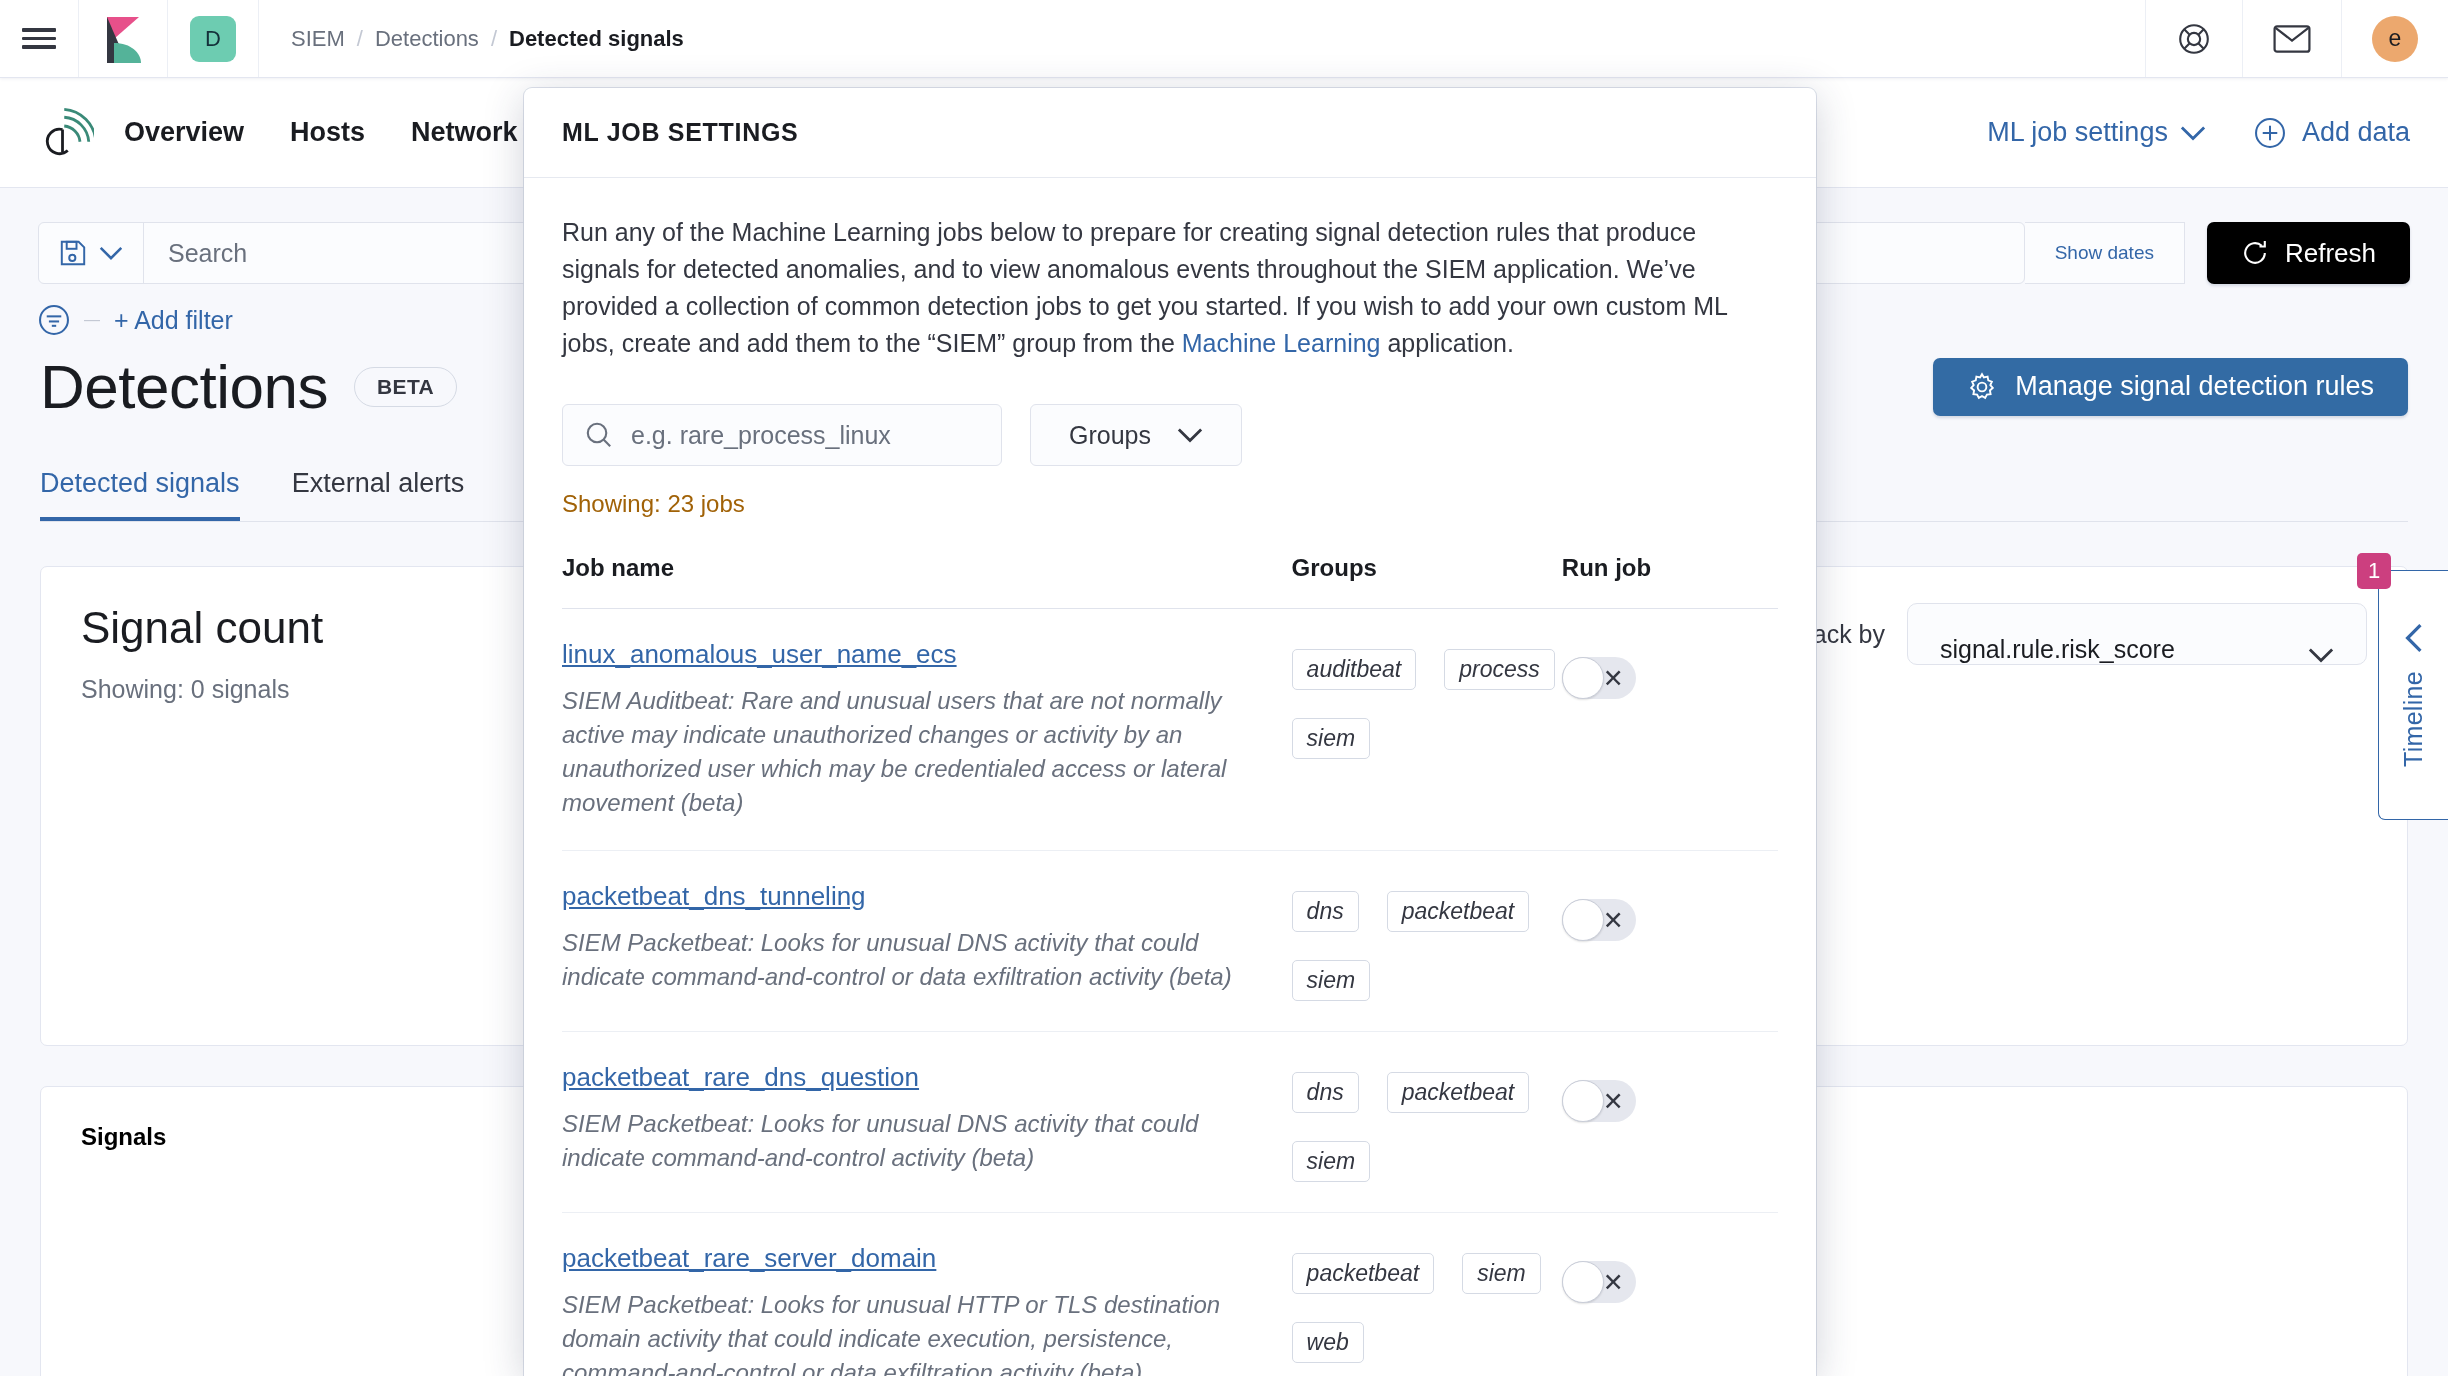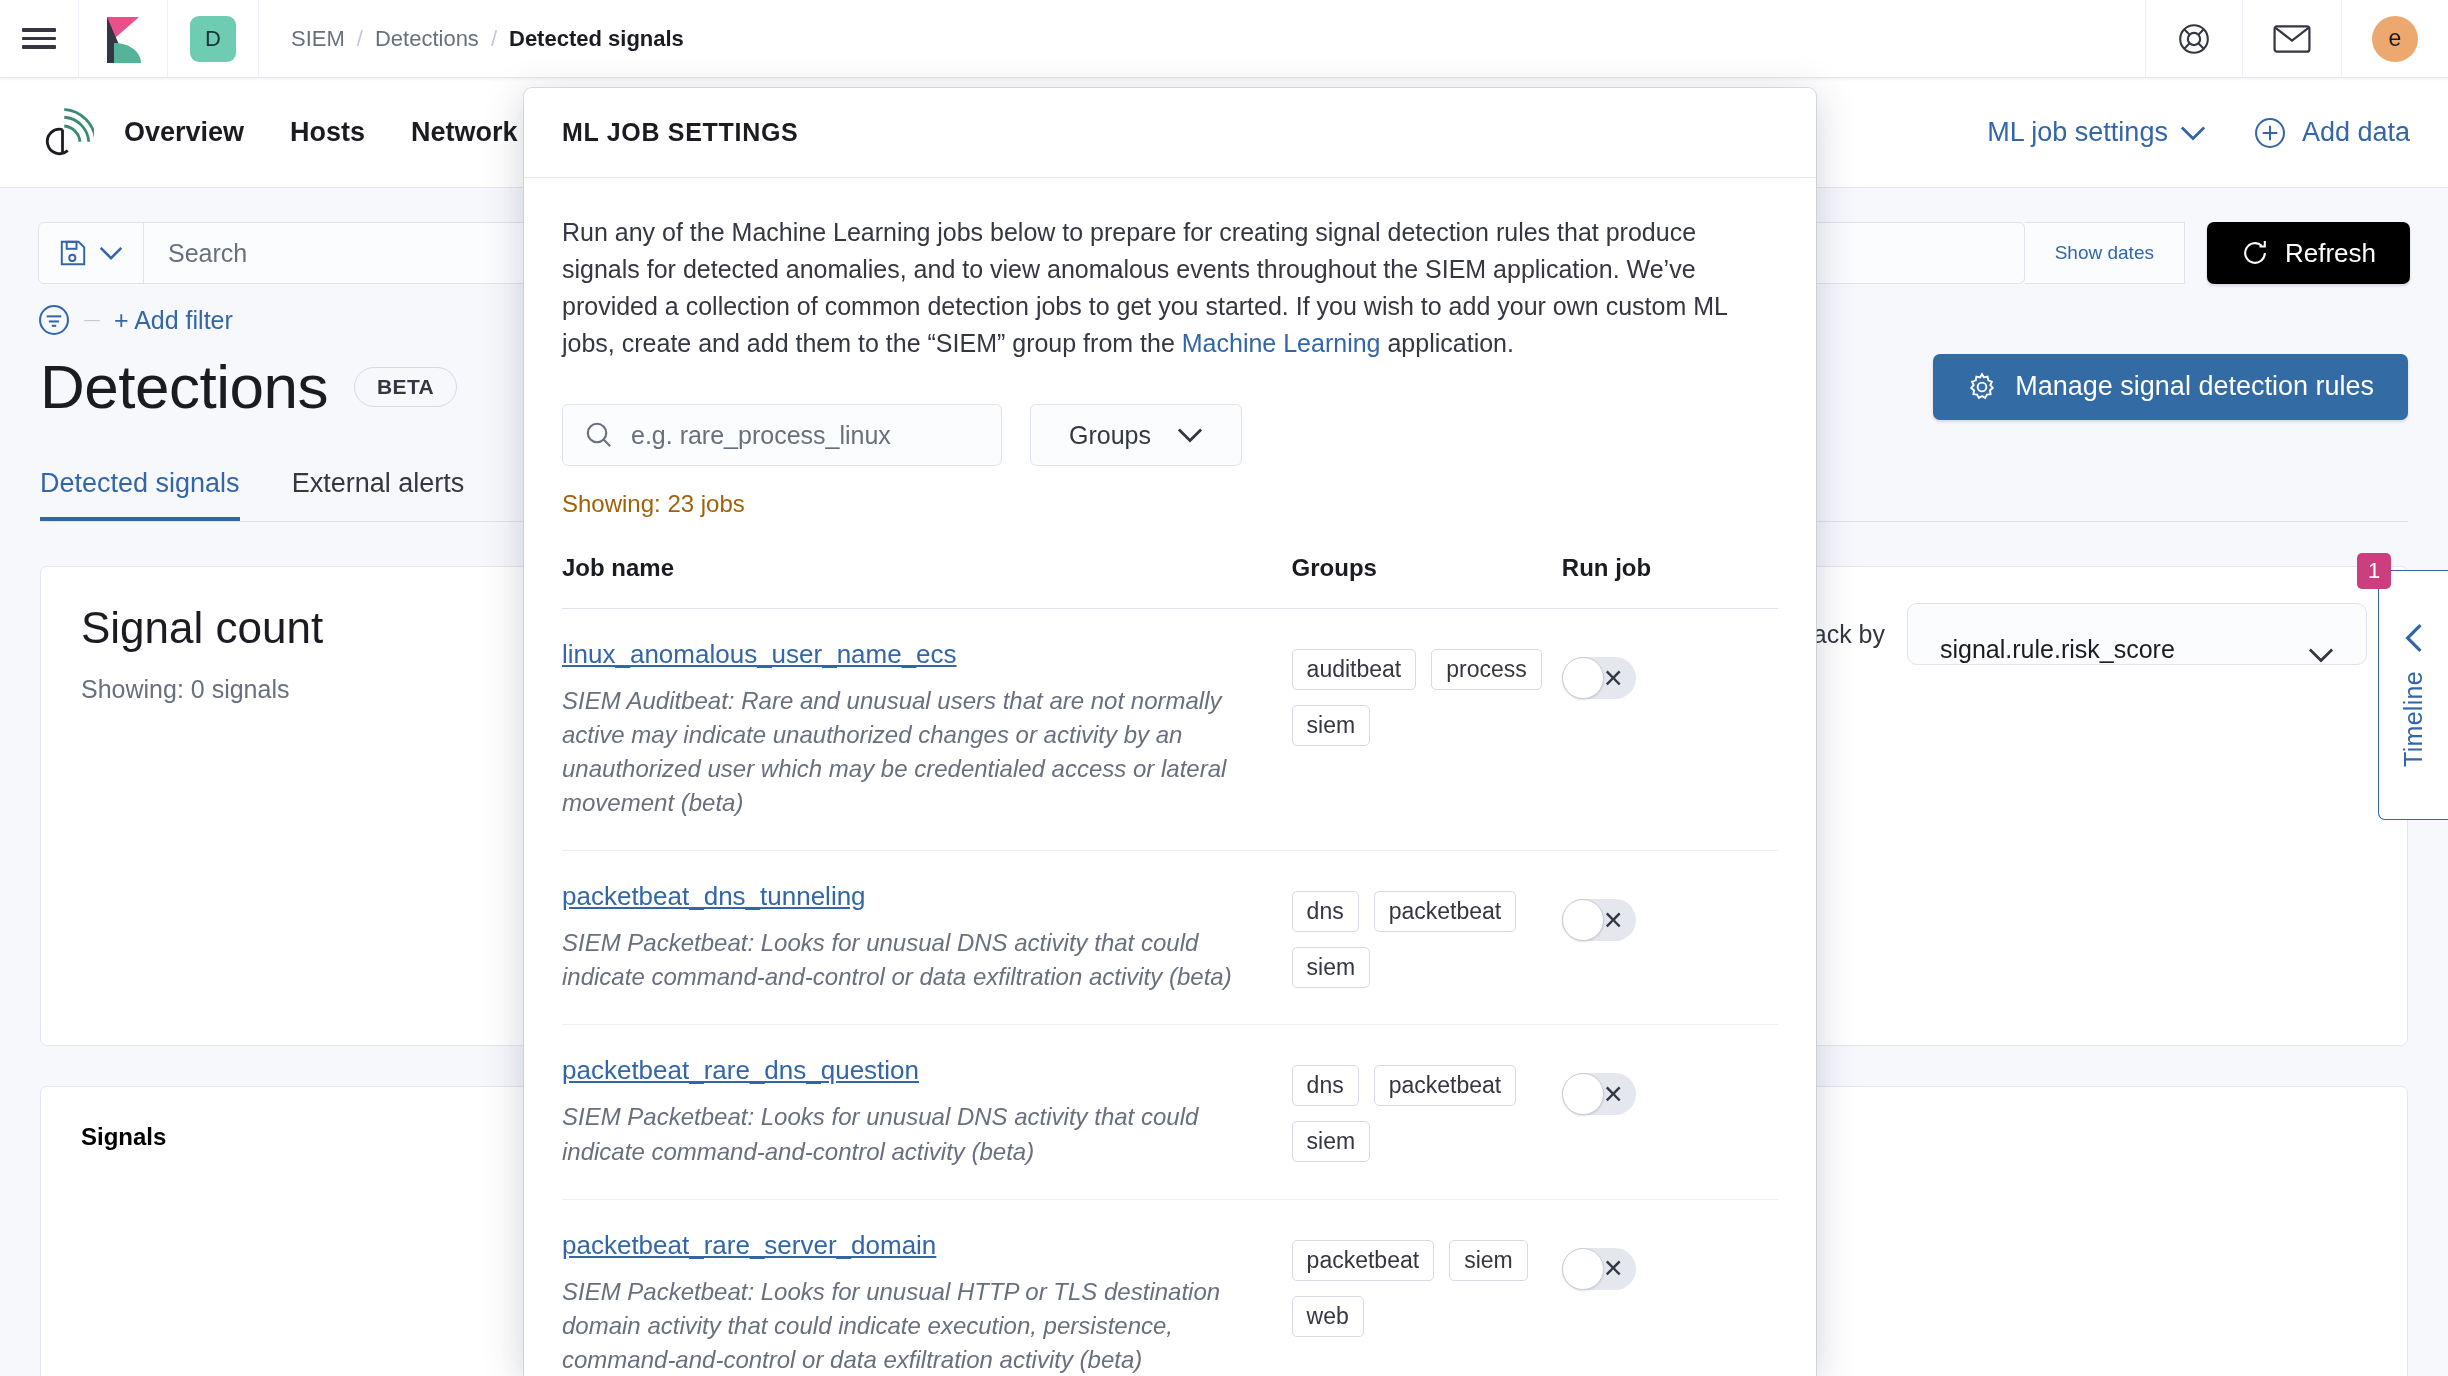--- a/index.html
+++ b/index.html
@@ -89,21 +89,21 @@
   .page { position: absolute; top: 306px; left: 0; width: 2448px; bottom: 0;
           background: #f7f8fc; border-top: 1px solid #e3e6f0; z-index: 1; }
   .page-inner { padding: 44px 40px 0 40px; }
   .titlerow { display: flex; align-items: center; }
   .page-title { font-size: 62px; color: #1a1c21; font-weight: normal; letter-spacing: -0.5px; }
   .beta {
     margin-left: 26px; border: 1px solid #d5dae4; border-radius: 20px;
     padding: 7px 22px; font-size: 21px; font-weight: bold; color: #343741; letter-spacing: .4px;
   }
   .btn-manage {
-    margin-left: auto; height: 66px; border-radius: 7px; background: #336ba4;
+    margin-left: auto; height: 58px; border-radius: 7px; background: #336ba4;
     color: #fff; font-size: 27px; display: flex; align-items: center; gap: 18px; padding: 0 34px;
     box-shadow: 0 2px 3px rgba(50,70,110,0.18);
   }
   .tabs { display: flex; gap: 52px; margin-top: 46px; font-size: 27px; border-bottom: 1px solid #e0e3ec; }
   .tab { padding-bottom: 22px; color: #343741; }
   .tab.active { color: #3366a8; box-shadow: inset 0 -4px 0 #3366a8; }
   .panel {
     margin-top: 44px; background: #fff; border: 1px solid #e3e6f0; border-radius: 7px;
     padding: 36px 40px; height: 480px;
   }
@@ -175,21 +175,21 @@
   table.jobs th {
     text-align: left; font-size: 24px; color: #1a1c21; font-weight: bold;
     padding-bottom: 26px; border-bottom: 1px solid #e0e3ec;
   }
   table.jobs th.c1 { width: 540px; }
   table.jobs th.c2 { width: 200px; }
   table.jobs th.c3 { width: 160px; }
   table.jobs td { padding: 30px 0; border-bottom: 1px solid #eceff4; vertical-align: top; }
   .job-name { color: #3366a8; font-size: 26px; }
   .job-desc { margin-top: 14px; font-size: 24px; line-height: 1.42; color: #69707d; padding-right: 40px; font-style: italic; }
-  .grouptags { display: flex; flex-wrap: wrap; gap: 15px; padding-top: 10px; }
+  .grouptags { display: flex; flex-wrap: wrap; gap: 28px; padding-top: 10px; font-style: italic; }
   .tag {
     border: 1px solid #d5dae4; border-radius: 5px; padding: 8px 14px;
     font-size: 23px; color: #343741; background: #fff; line-height: 1;
   }
   .toggle {
     position: relative; width: 74px; height: 42px; border-radius: 21px; background: #e5e7ee;
     margin-top: 18px; display: flex; align-items: center;
   }
   .toggle .knob {
     position: absolute; left: 0; width: 42px; height: 42px; border-radius: 50%;

